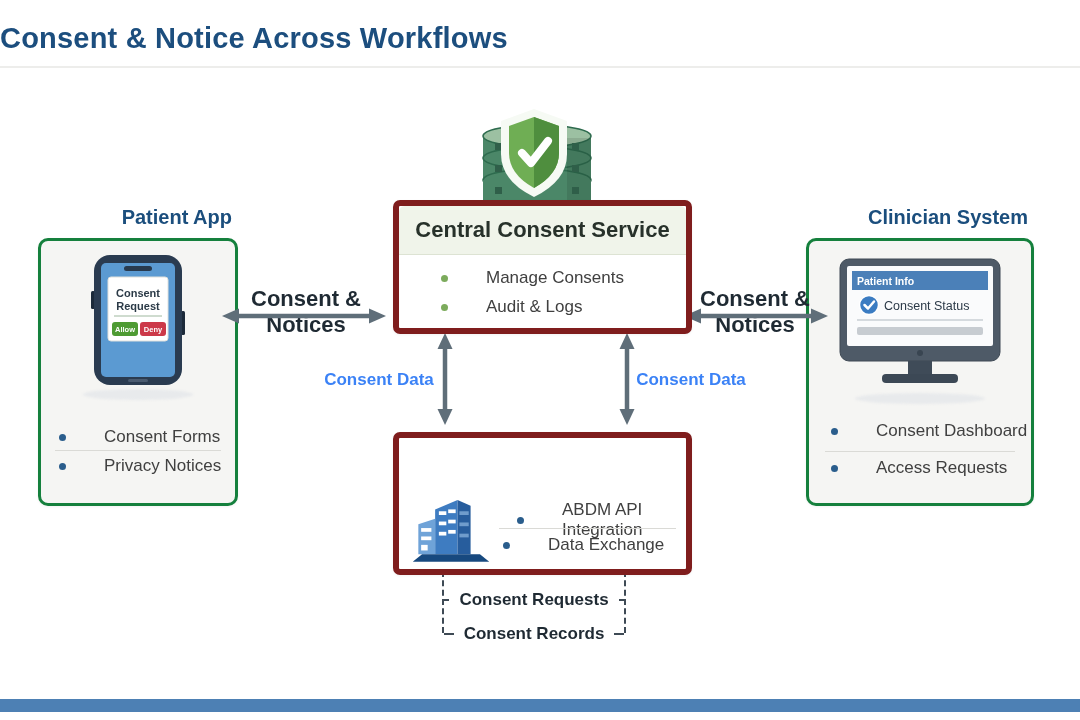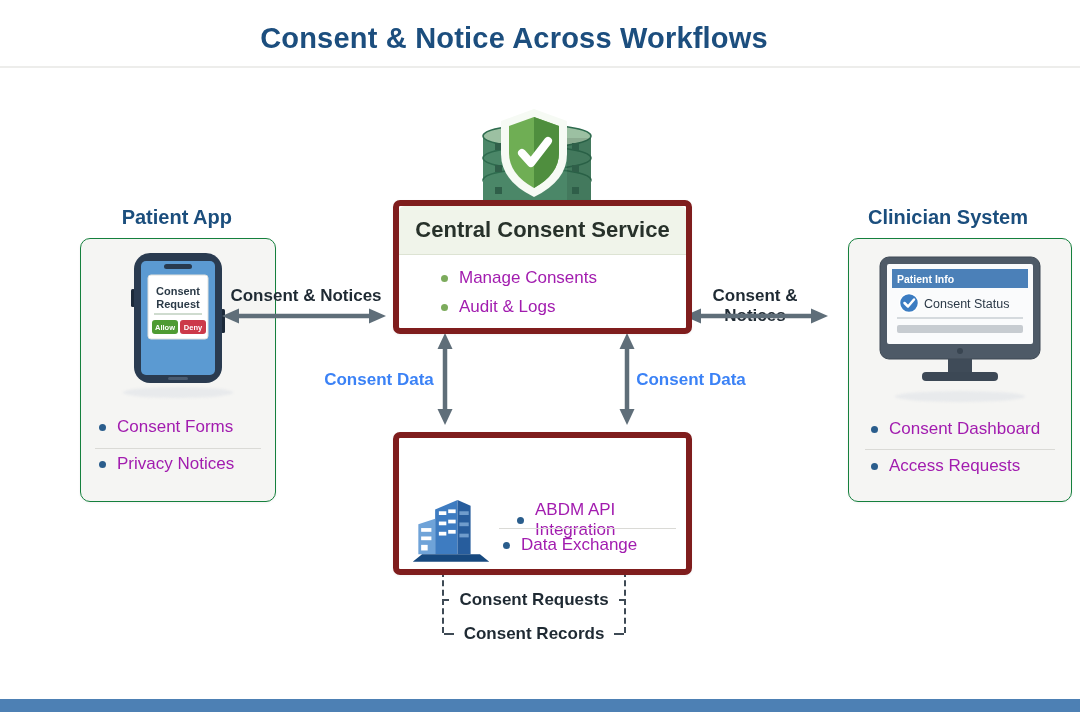--- a/index.html
+++ b/index.html
@@ -1,48 +1,47 @@
 <!DOCTYPE html>
 <html><head>
 <meta charset="utf-8">
 <style>
   html,body{margin:0;padding:0;background:#ffffff;}
   .canvas{
     position:relative;width:1080px;height:720px;background:#ffffff;overflow:hidden;
     font-family:"Liberation Sans", sans-serif;color:#222c33;
   }
   .title{
-    position:absolute;left:0;top:22px;width:1028px;text-align:center;
+    position:absolute;left:0;top:22px;width:1028px;
     font-size:29px;font-weight:bold;color:#1c4e7e;letter-spacing:.2px;
   }
   .title-rule{position:absolute;left:0;top:66px;width:1080px;height:2px;background:#ededeb;}
 
   .side-label{position:absolute;text-align:right;font-size:20px;font-weight:bold;color:#1b4e7d;}
 
   .panel{
-    position:absolute;background:#f5f5f3;border:1px solid #15803d;border-radius:10px;
+    position:absolute;background:#f5f5f3;border:3px solid #15803d;border-radius:10px;
     box-shadow:0 1px 3px rgba(0,0,0,.05);
-    margin-left:42px;
   }
   .svc-box{
     position:absolute;background:#ffffff;border:6px solid #7f1d1d;border-radius:7px;
     box-shadow:0 1px 3px rgba(0,0,0,.05);z-index:2;
   }
   .svc-header{
     height:48px;background:#f0f4ea;border-bottom:1px solid #dde3d3;border-radius:6px 6px 0 0;
     display:flex;align-items:center;justify-content:center;
     font-size:22px;font-weight:bold;color:#27312a;
   }
-  .bullet-row{position:absolute;display:flex;align-items:center;font-size:17px;color:#a21caf;}
+  .bullet-row{position:absolute;display:flex;align-items:center;font-size:17px;color:#404040;gap:27px;}
   .dot{width:7px;height:7px;border-radius:50%;margin-right:11px;flex:0 0 auto;}
   .dot-blue{background:#2a5d8c;}
   .dot-green{background:#7cab5c;}
   .divider-line{position:absolute;height:1px;background:#dadad6;}
 
-  .arrow-label{position:absolute;font-size:17px;font-weight:bold;color:#1f2a33;text-align:center;}
+  .arrow-label{position:absolute;font-size:22px;font-weight:bold;color:#1f2a33;text-align:center;}
   .vlabel{position:absolute;font-size:17px;font-weight:bold;color:#3b82f6;transform:translateX(-50%);white-space:nowrap;}
 
   .shadow-ellipse{position:absolute;border-radius:50%;background:#e8eaec;filter:blur(1px);}
 
   .dash-v{position:absolute;width:0;border-left:2px dashed #3e4a55;}
   .dash-row{position:absolute;display:flex;align-items:center;}
   .dash-seg{flex:1 1 auto;border-top:2px dashed #3e4a55;height:0;}
   .dash-text{margin:0 10px;font-size:17px;font-weight:600;color:#1f2a33;white-space:nowrap;}
 
   .bottom-bar{position:absolute;left:0;top:699px;width:1080px;height:13px;background:#4d80b4;}
@@ -99,21 +98,21 @@
       <rect x="18" y="24" width="60" height="64" rx="3" fill="#ffffff" stroke="#e0e0dc"></rect>
       <text x="48" y="44" text-anchor="middle" font-size="11" font-weight="bold" fill="#2b3a47">Consent</text>
       <text x="48" y="57" text-anchor="middle" font-size="11" font-weight="bold" fill="#2b3a47">Request</text>
       <line x1="24" y1="63" x2="72" y2="63" stroke="#9fb89f" stroke-width="1"></line>
       <rect x="22" y="69" width="26" height="14" rx="3" fill="#4e9b33"></rect>
       <text x="35" y="79" text-anchor="middle" font-size="7.5" font-weight="bold" fill="#ffffff">Allow</text>
       <rect x="50" y="69" width="26" height="14" rx="3" fill="#cc3949"></rect>
       <text x="63" y="79" text-anchor="middle" font-size="7.5" font-weight="bold" fill="#ffffff">Deny</text>
       <rect x="38" y="126" width="20" height="3" rx="1.5" fill="#4a5b70"></rect>
     </svg>
-    <div class="bullet-row" style="left:18px;top:178px;">
+    <div class="bullet-row" style="left:18px;top:186px;">
       <span class="dot dot-blue"></span>
       <span>Consent Forms</span>
     </div>
     <div class="divider-line" style="left:14px;top:209px;width:166px;"></div>
     <div class="bullet-row" style="left:18px;top:215px;">
       <span class="dot dot-blue"></span>
       <span>Privacy Notices</span>
     </div>
   </div>
 

